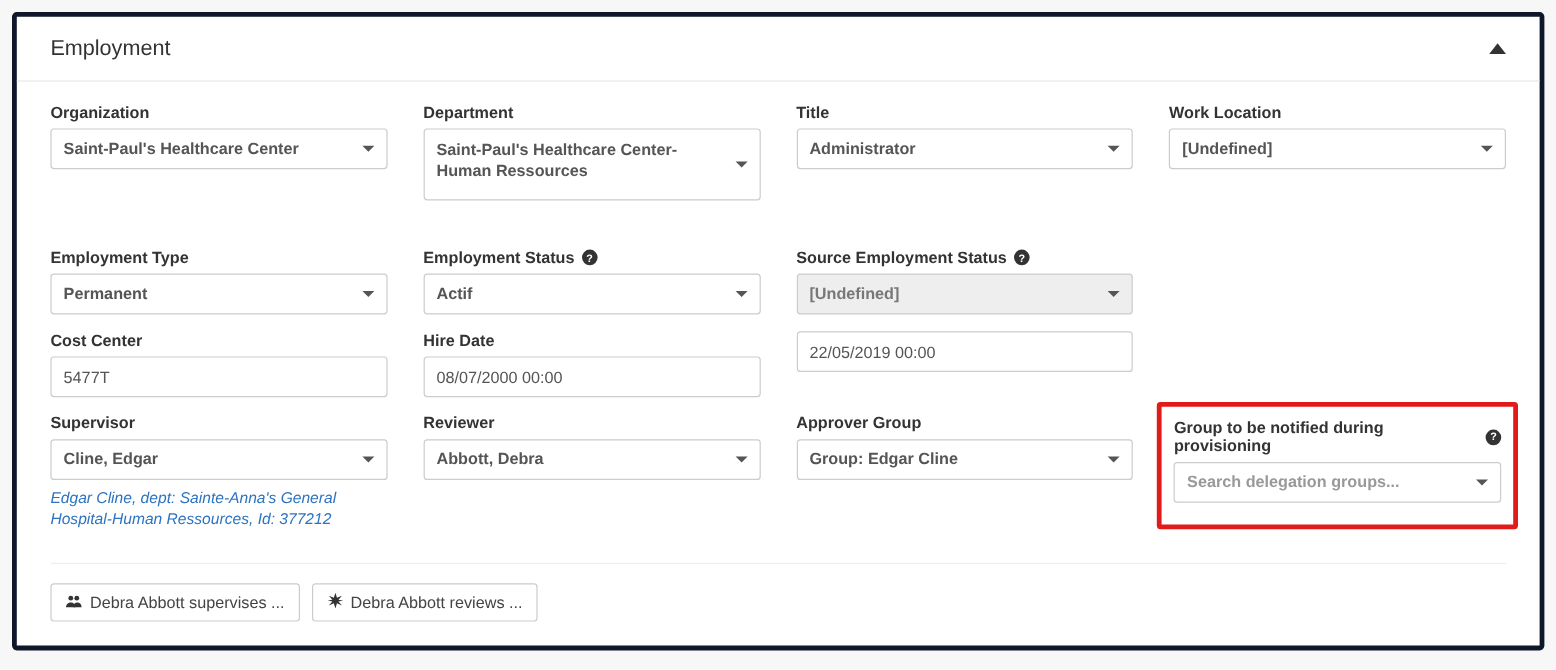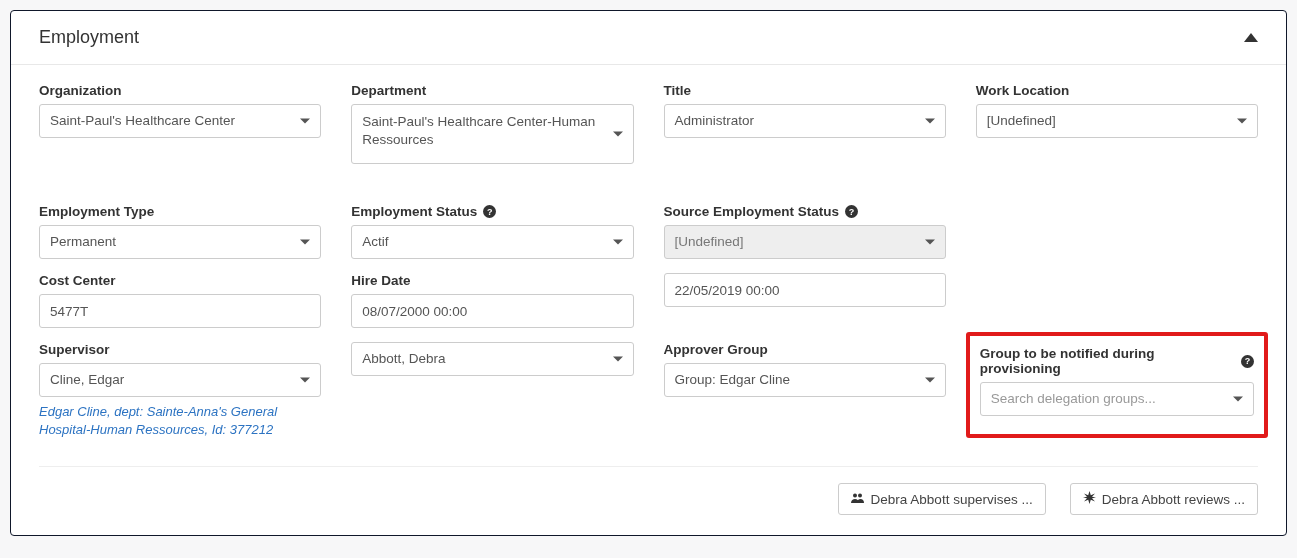--- a/index.html
+++ b/index.html
@@ -5,21 +5,21 @@
   * { box-sizing: border-box; margin: 0; padding: 0; }
   body {
     font-family: "Segoe UI", Arial, sans-serif;
     background: #f7f7f8;
     padding: 10px;
     font-size: 14px;
     color: #333;
   }
   .panel {
     background: #fff;
-    border: 1px solid #0f172a;
+    border: 4px solid #0f172a;
     border-radius: 4px;
   }
   .panel-header {
     display: flex;
     justify-content: space-between;
     align-items: center;
     padding: 16px 28px;
     border-bottom: 1px solid #e8e8e8;
   }
   .panel-title {
@@ -87,21 +87,21 @@
     transform: translateY(-50%);
   }
   .caret-native::after {
     content: "";
     display: block;
     width: 0; height: 0;
     border-left: 5px solid transparent;
     border-right: 5px solid transparent;
     border-top: 5px solid #555;
   }
-  .select-wrap, .multiselect-wrap, .combobox-wrap { position: relative; }
+  .select-wrap, .multiselect-wrap, .combobox-wrap { position: relative; font-weight: bold; }
   .multiselect-wrap .caret-native { top: 50%; }
   .linktext {
     margin-top: 6px;
     font-size: 13px;
     font-style: italic;
     color: #2c73c2;
     line-height: 1.35;
   }
   .linktext .dept { color: #2c73c2; }
   .linktext .id { color: #2c73c2; }
@@ -110,21 +110,21 @@
     border-radius: 3px;
     padding: 10px 10px 18px 10px;
     margin: -10px -10px -18px -10px;
   }
   .placeholder { color: #999; text-align: right; }
   hr.sep {
     border: none;
     border-top: 1px solid #eee;
     margin: 28px 0 16px 0;
   }
-  .btn-row { display: flex; gap: 24px; justify-content: flex-end; }
+  .btn-row { display: flex; gap: 10px; }
   .btn {
     border: 1px solid #ccc;
     background: #fff;
     border-radius: 3px;
     padding: 7px 12px;
     font-size: 13.5px;
     color: #444;
     display: flex;
     align-items: center;
     gap: 6px;
@@ -247,20 +247,21 @@
         </div>
         <div class="linktext">
           <span>Edgar Cline</span><span>, </span>
           <span>dept:</span>
           <span class="dept">Sainte-Anna's General Hospital-Human Ressources</span><span>, </span>
           <span>Id:</span>
           <span class="id">377212</span>
         </div>
       </div>
       <div class="form-group">
+        <div class="form-label">Reviewer</div>
         <div class="combobox-wrap">
           <div class="combobox">
             <span>Abbott, Debra</span>
             <span class="caret-native"></span>
           </div>
         </div>
       </div>
       <div class="form-group">
         <div class="form-label">Approver Group</div>
         <div class="combobox-wrap">

